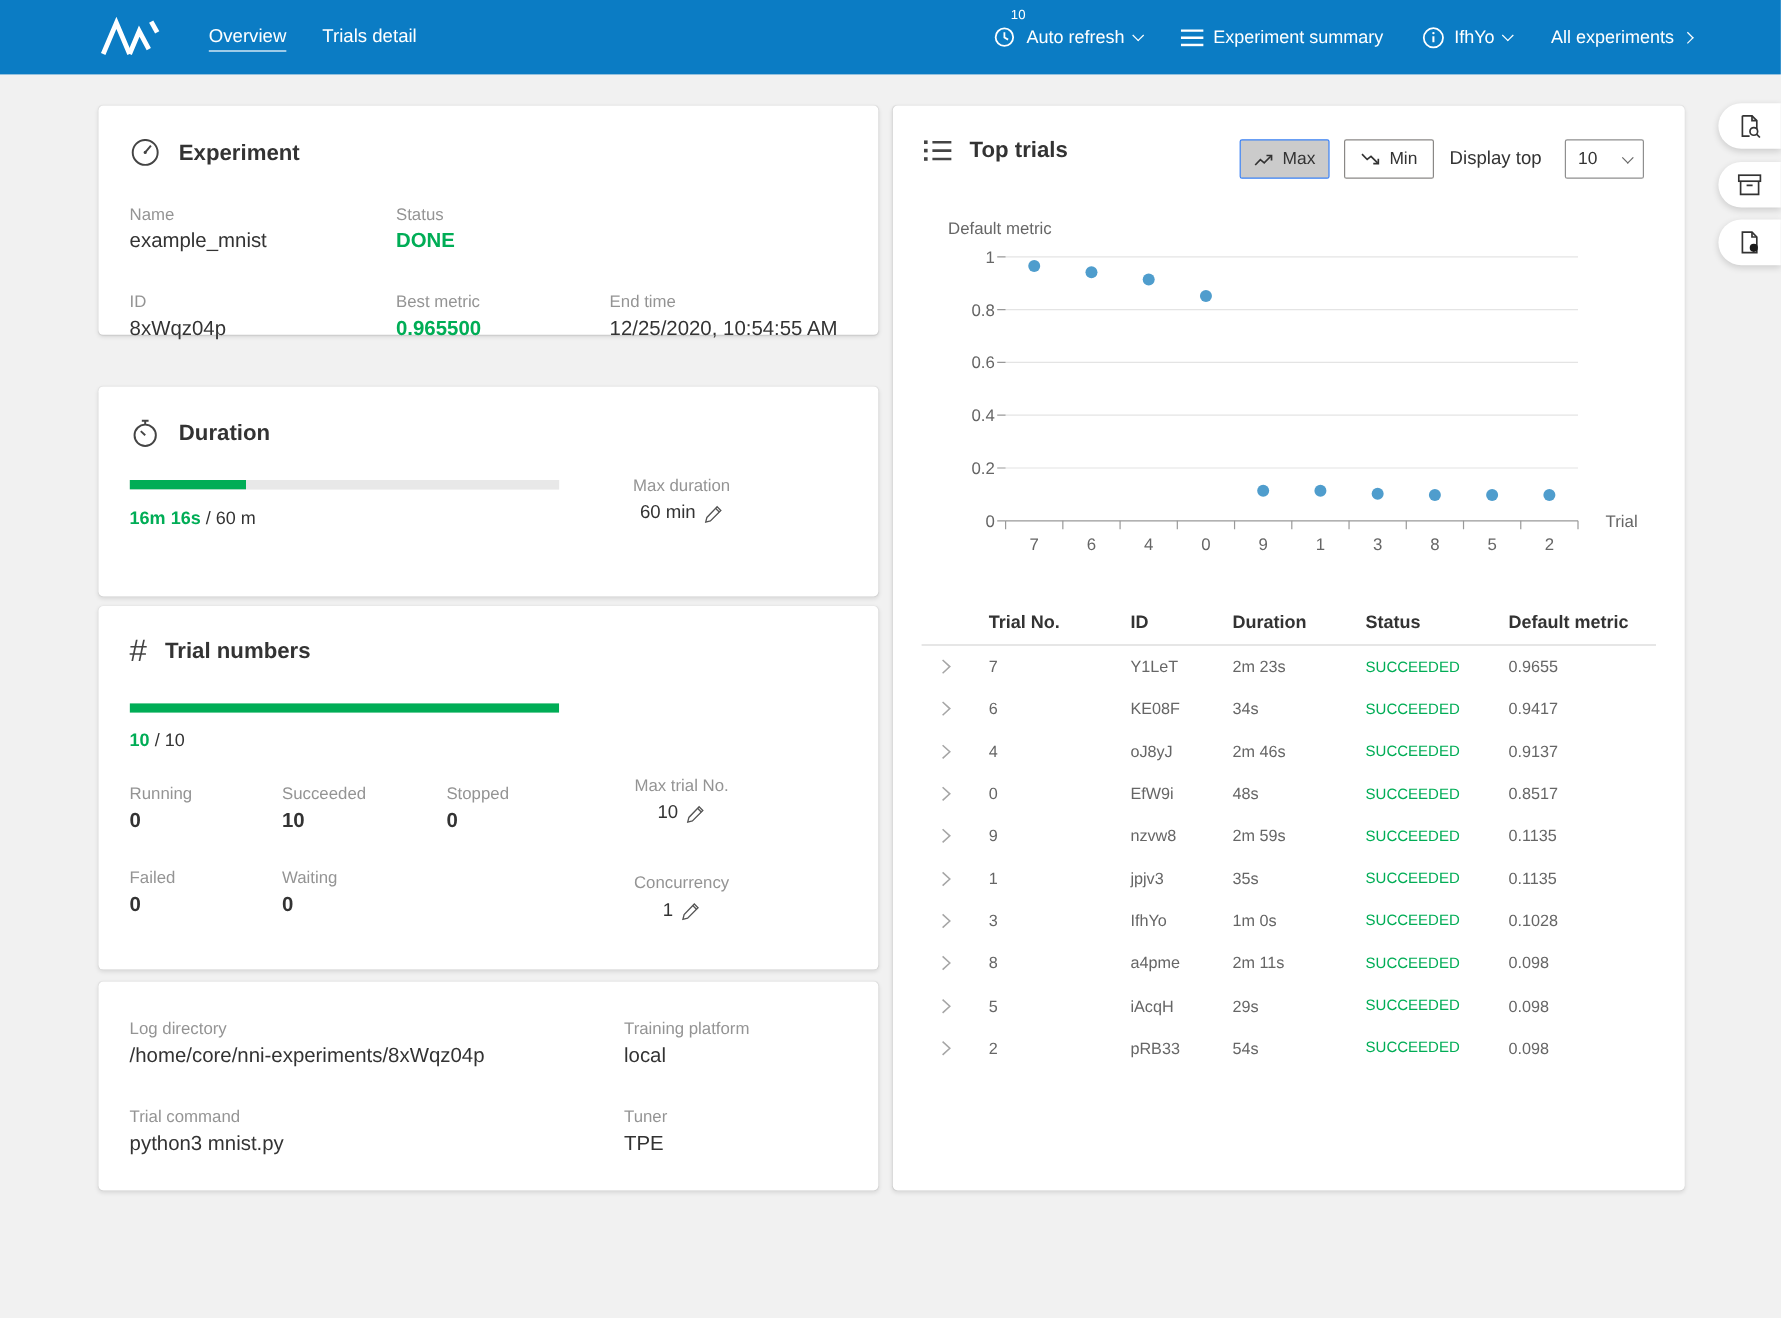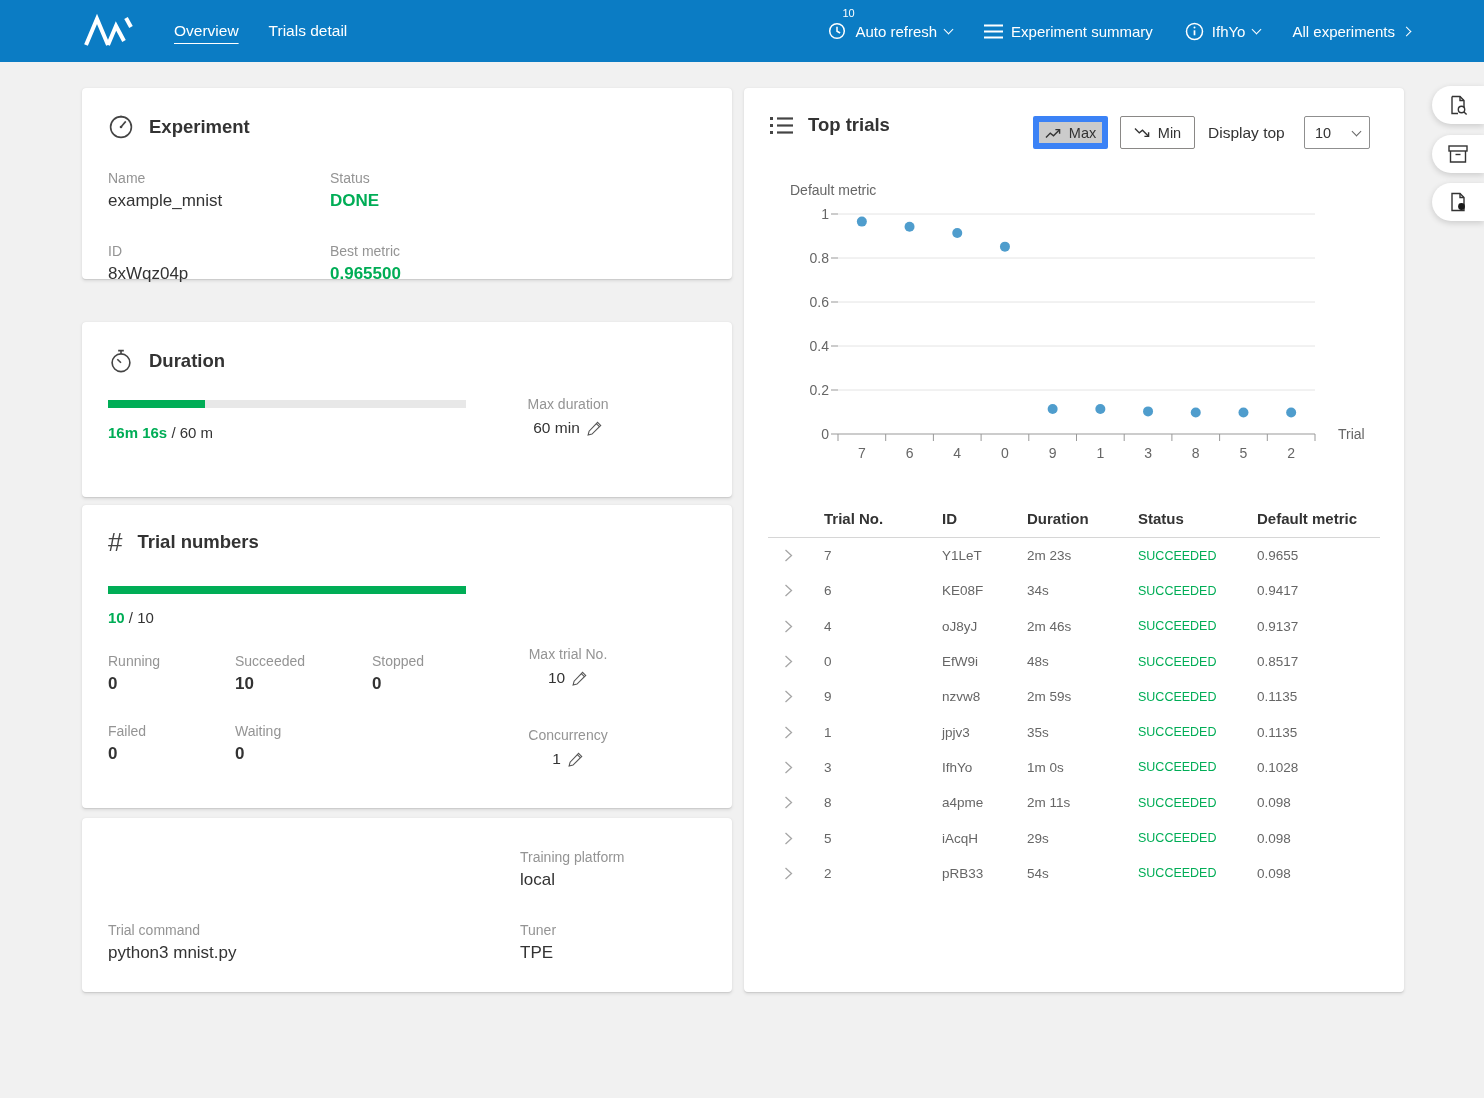--- a/index.html
+++ b/index.html
@@ -55,21 +55,21 @@
   .stat-label{ font-size:14px; color:#949494; }
   .stat-value{ font-size:17px; font-weight:700; color:#333; margin-top:5px; }
   .tn-c1{ left:26px; } .tn-c2{ left:153px; } .tn-c3{ left:290px; }
   .tn-r1{ top:148px; } .tn-r2{ top:218px; }
   
   .cf-c1{ left:26px; } .cf-c2{ left:438px; }
   .cf-r1{ top:31px; } .cf-r2{ top:104px; }
   
   .btn{ position:absolute; top:28px; height:33px; width:75px; border-radius:2px; display:flex;
     align-items:center; justify-content:center; gap:7px; font-size:14.5px; color:#333; cursor:pointer; }
-  .btn-max{ left:289px; background:#cbcbcb; border:6px solid #3b82f6; }
+  .btn-max{ left:289px; background:#cbcbcb; border:1px solid #3b82f6; }
   .btn-min{ left:376px; background:#fff; border:1px solid #8a8886; }
   .display-top-label{ position:absolute; left:464px; top:36px; font-size:15.5px; color:#333; }
   .dropdown{ position:absolute; left:560px; top:28px; width:66px; height:33px; border:1px solid #8f8f8f;
     border-radius:2px; background:#fff; display:flex; align-items:center; justify-content:space-between;
     padding:0 9px 0 10px; font-size:14.5px; color:#333; cursor:pointer; }
   .chev-gray{ width:7px; height:7px; border-right:1.4px solid #666; border-bottom:1.4px solid #666;
     display:inline-block; transform:rotate(45deg); margin-top:-3px; }
   #metric-chart{ position:absolute; left:0; top:90px; }
   
   .tt-table{ position:absolute; left:24px; top:412px; width:612px; }
@@ -149,20 +149,24 @@
     <div class="f-value green">DONE</div>
   </div>
   <div class="abs exp-c1 exp-r2">
     <div class="f-label">ID</div>
     <div class="f-value">8xWqz04p</div>
   </div>
   <div class="abs exp-c2 exp-r2">
     <div class="f-label">Best metric</div>
     <div class="f-value green">0.965500</div>
   </div>
+  <div class="abs exp-c3 exp-r2">
+    <div class="f-label">End time</div>
+    <div class="f-value">12/25/2020, 10:54:55 AM</div>
+  </div>
 </div>
 
 <div class="card" id="card-duration">
   <div class="card-title">
     <svg width="26" height="26" viewBox="0 0 24 24">
       <circle cx="12" cy="13.6" r="8.2" fill="none" stroke="#444" stroke-width="1.5"></circle>
       <path d="M9.4 2.4h5.2M12 2.4v3" stroke="#444" stroke-width="1.5"></path>
       <path d="M12 13.6l-3.4-3.2" stroke="#444" stroke-width="1.5"></path>
     </svg>
     <span>Duration</span>
@@ -234,20 +238,24 @@
       <span>1</span>
       <svg width="16" height="16" viewBox="0 0 16 16">
         <path d="M10.6 2.3l3.1 3.1L5 14.1l-3.9 1 1-3.9z" fill="none" stroke="#555" stroke-width="1.1"></path>
         <path d="M9.3 3.6l3.1 3.1" stroke="#555" stroke-width="1.1"></path>
       </svg>
     </div>
   </div>
 </div>
 
 <div class="card" id="card-config">
+  <div class="abs cf-c1 cf-r1">
+    <div class="f-label">Log directory</div>
+    <div class="f-value">/home/core/nni-experiments/8xWqz04p</div>
+  </div>
   <div class="abs cf-c2 cf-r1">
     <div class="f-label">Training platform</div>
     <div class="f-value">local</div>
   </div>
   <div class="abs cf-c1 cf-r2">
     <div class="f-label">Trial command</div>
     <div class="f-value">python3 mnist.py</div>
   </div>
   <div class="abs cf-c2 cf-r2">
     <div class="f-label">Tuner</div>

